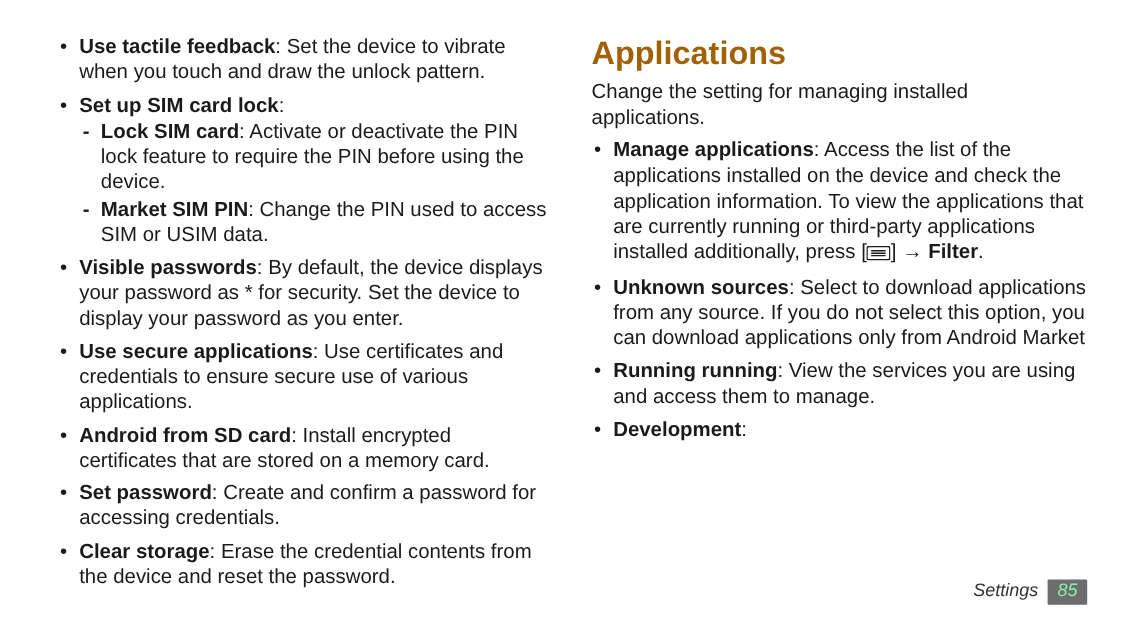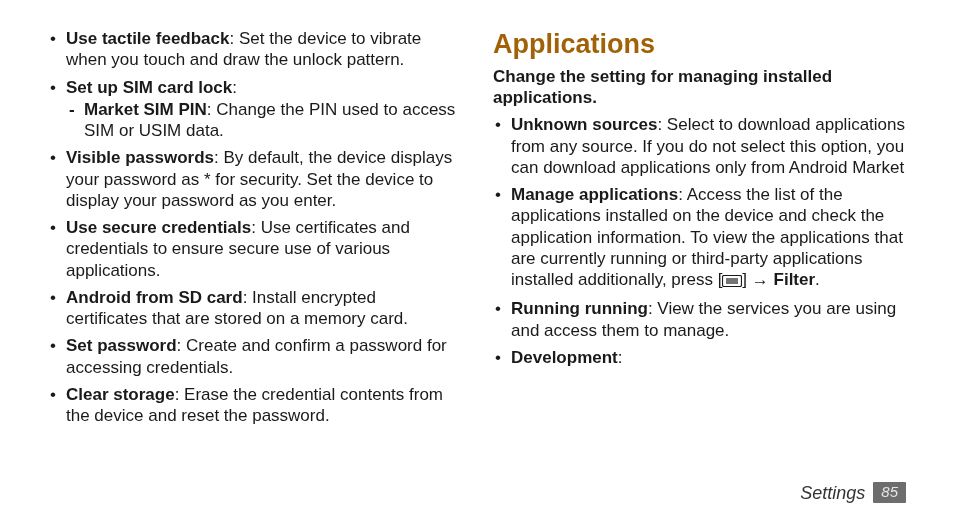--- a/index.html
+++ b/index.html
@@ -28,21 +28,20 @@
     flex: 1 1 0;
   }
   h2.section-title {
     margin: 0 0 4px 0;
     font-size: 27px;
     font-weight: 700;
     color: #a16207;
   }
   .intro {
     margin: 0 14px 6px 0;
-    font-weight: bold;
   }
   ul.bullets, ul.sub {
     list-style: none;
     margin: 0;
     padding: 0;
   }
   ul.bullets > li {
     position: relative;
     padding-left: 18px;
     margin: 0 0 6px 0;
@@ -81,26 +80,26 @@
   .footer {
     position: absolute;
     right: 48px;
     bottom: 14px;
     display: flex;
     align-items: center;
     gap: 8px;
   }
   .footer .section-name {
     font-style: italic;
-    font-size: 18px;
+    font-size: 15px;
     color: #333;
   }
   .footer .page-box {
     background: #6d6d6d;
-    color: #e5e5e5;
+    color: #86efac;
     font-style: italic;
     font-size: 15px;
     padding: 1px 8px;
     border-radius: 1px;
   }
 </style>
 </head>
 <body>
 
 <div class="page">
@@ -110,31 +109,34 @@
       <ul class="bullets">
 
         <li>
           <span class="term">Use tactile feedback</span><span class="desc">: Set the device to vibrate when you touch and draw the unlock pattern.</span>
         </li>
 
         <li>
           <span class="term">Set up SIM card lock</span><span class="desc">:</span>
           <ul class="sub">
             <li>
+              <span class="term">Lock SIM card</span><span class="desc">: Activate or deactivate the PIN lock feature to require the PIN before using the device.</span>
+            </li>
+            <li>
               <span class="term">Market SIM PIN</span><span class="desc">: Change the PIN used to access SIM or USIM data.</span>
             </li>
           </ul>
         </li>
 
         <li>
           <span class="term">Visible passwords</span><span class="desc">: By default, the device displays your password as * for security. Set the device to display your password as you enter.</span>
         </li>
 
         <li>
-          <span class="term">Use secure credentials</span><span class="desc">: Use certificates and credentials to ensure secure use of various applications.</span>
+          <span class="term">Use secure applications</span><span class="desc">: Use certificates and credentials to ensure secure use of various applications.</span>
         </li>
 
         <li>
           <span class="term">Android from SD card</span><span class="desc">: Install encrypted certificates that are stored on a memory card.</span>
         </li>
 
         <li>
           <span class="term">Set password</span><span class="desc">: Create and confirm a password for accessing credentials.</span>
         </li>
 
@@ -145,30 +147,30 @@
       </ul>
     </div>
 
     <div class="col">
       <h2 class="section-title">Applications</h2>
       <p class="intro">Change the setting for managing installed applications.</p>
 
       <ul class="bullets">
 
         <li>
-          <span class="term">Unknown sources</span><span class="desc">: Select to download applications from any source. If you do not select this option, you can download applications only from Android Market</span>
-        </li>
-
-        <li>
           <span class="term">Manage applications</span><span class="desc">: Access the list of the applications installed on the device and check the application information. To view the applications that are currently running or third-party applications installed additionally, press [</span><span class="inline-icon"><svg width="20" height="12" viewBox="0 0 20 12">
                 <rect x="0.5" y="0.5" width="19" height="11" rx="1.5" fill="none" stroke="#1a1a1a" stroke-width="1.2"></rect>
                 <line x1="4" y1="4" x2="16" y2="4" stroke="#1a1a1a" stroke-width="1.2"></line>
                 <line x1="4" y1="6" x2="16" y2="6" stroke="#1a1a1a" stroke-width="1.2"></line>
                 <line x1="4" y1="8" x2="16" y2="8" stroke="#1a1a1a" stroke-width="1.2"></line>
               </svg></span><span class="desc">] → </span><span class="term">Filter</span><span class="desc">.</span>
+        </li>
+
+        <li>
+          <span class="term">Unknown sources</span><span class="desc">: Select to download applications from any source. If you do not select this option, you can download applications only from Android Market</span>
         </li>
 
         <li>
           <span class="term">Running running</span><span class="desc">: View the services you are using and access them to manage.</span>
         </li>
 
         <li>
           <span class="term">Development</span><span class="desc">:</span>
         </li>
 

